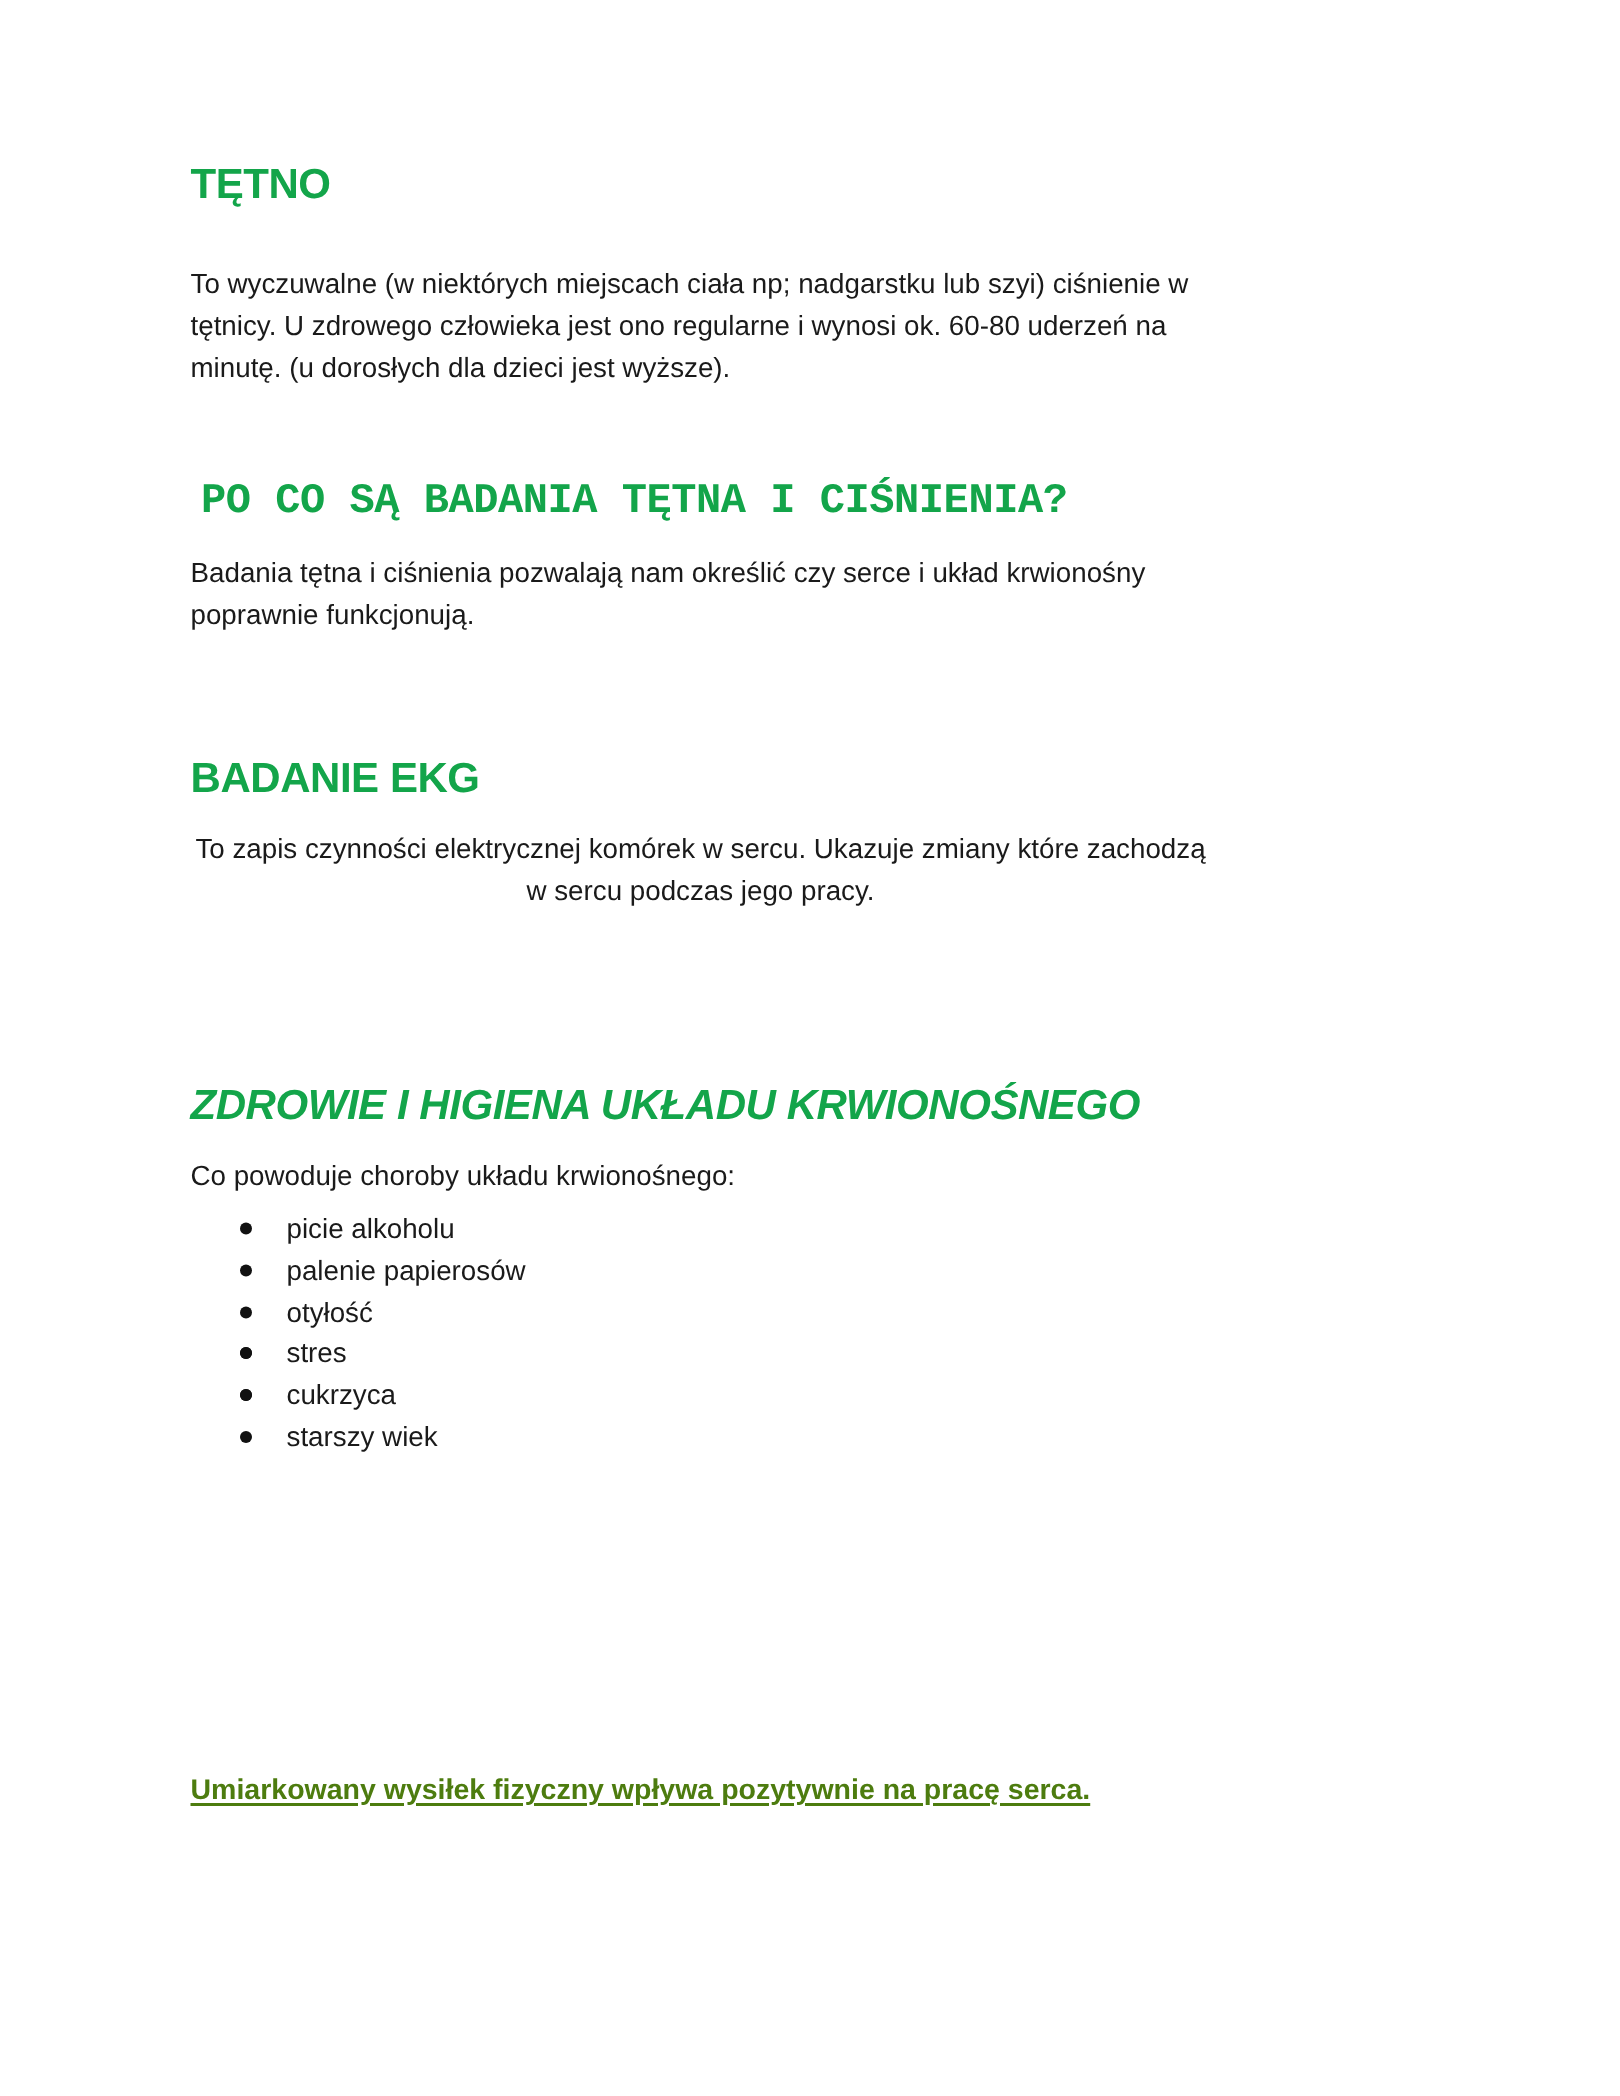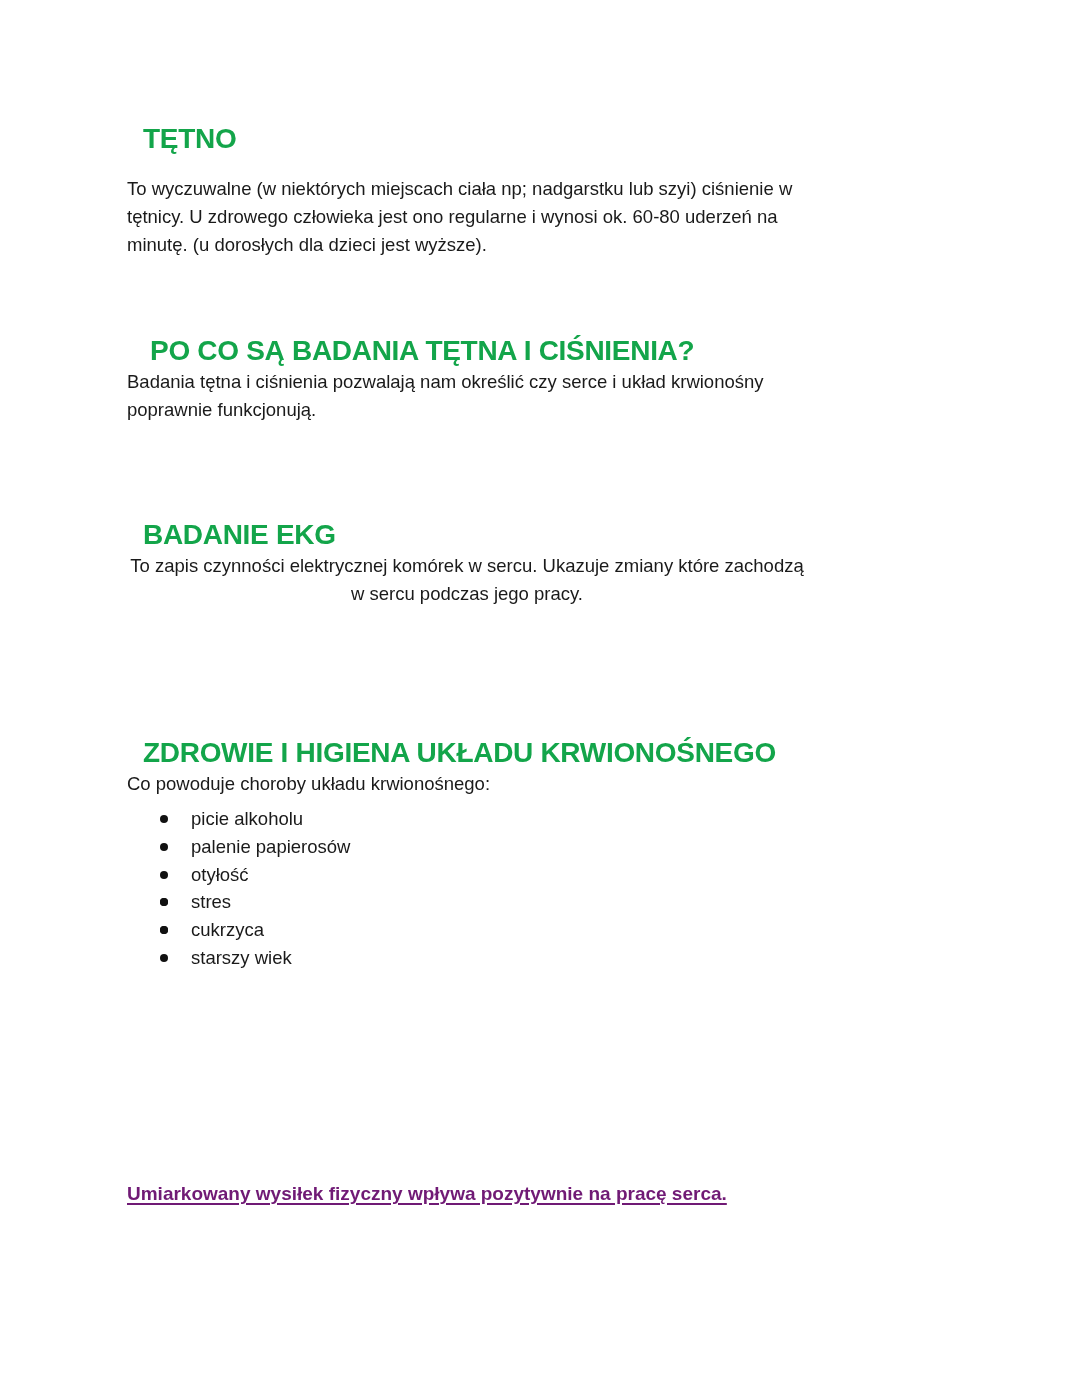--- a/index.html
+++ b/index.html
@@ -17,21 +17,21 @@
     }
     .page {
       position: absolute;
       left: 127px;
       top: 0;
       width: 680px;
     }
     .heading {
       position: absolute;
       left: 0;
-      margin: 16px;
+      margin: 0;
       font-weight: 700;
       font-size: 28px;
       line-height: 34px;
       color: #13a54a;
       letter-spacing: -0.3px;
       white-space: nowrap;
     }
     .para {
       position: absolute;
       left: 0;
@@ -72,39 +72,39 @@
     .conclusion {
       position: absolute;
       left: 0;
       margin: 0;
       font-size: 19px;
       line-height: 28px;
       font-weight: 700;
       text-decoration: underline;
       text-underline-offset: 3px;
       text-decoration-thickness: 2px;
-      color: #701a75;
+      color: #4d7c0f;
       white-space: nowrap;
     }
   </style>
 </head>
 <body>
 
 <div class="page">
 
   <h2 class="heading" style="top:106px;">TĘTNO</h2>
   <p class="para" style="top:156px;margin-top:19px;">To wyczuwalne (w niektórych miejscach ciała np; nadgarstku lub szyi) ciśnienie w tętnicy. U zdrowego człowieka jest ono regularne i wynosi ok. 60-80 uderzeń na minutę. (u dorosłych dla dzieci jest wyższe).</p>
 
-  <h2 class="heading" style="top:318px; left:7px;">PO CO SĄ BADANIA TĘTNA I CIŚNIENIA?</h2>
+  <h2 class="heading" style="top:318px; left:7px;font-family:Liberation Mono, monospace;">PO CO SĄ BADANIA TĘTNA I CIŚNIENIA?</h2>
   <p class="para" style="top:368px;">Badania tętna i ciśnienia pozwalają nam określić czy serce i układ krwionośny poprawnie funkcjonują.</p>
 
   <h2 class="heading" style="top:502px;">BADANIE EKG</h2>
   <p class="para" style="top:552px;text-align:center;">To zapis czynności elektrycznej komórek w sercu. Ukazuje zmiany które zachodzą w sercu podczas jego pracy.</p>
 
-  <h2 class="heading" style="top:720px;">ZDROWIE I HIGIENA UKŁADU KRWIONOŚNEGO</h2>
+  <h2 class="heading" style="top:720px;font-style:italic;">ZDROWIE I HIGIENA UKŁADU KRWIONOŚNEGO</h2>
   <p class="para" style="top:770px;">Co powoduje choroby układu krwionośnego:</p>
 
   <ul class="list" style="top:805px;">
     <li><span class="bullet"></span><span class="item-text">picie alkoholu</span></li>
     <li><span class="bullet"></span><span class="item-text">palenie papierosów</span></li>
     <li><span class="bullet"></span><span class="item-text">otyłość</span></li>
     <li><span class="bullet"></span></li>
     <li><span class="bullet"></span><span class="item-text">stres</span></li>
     <li><span class="bullet"></span></li>
     <li><span class="bullet"></span><span class="item-text">cukrzyca</span></li>

